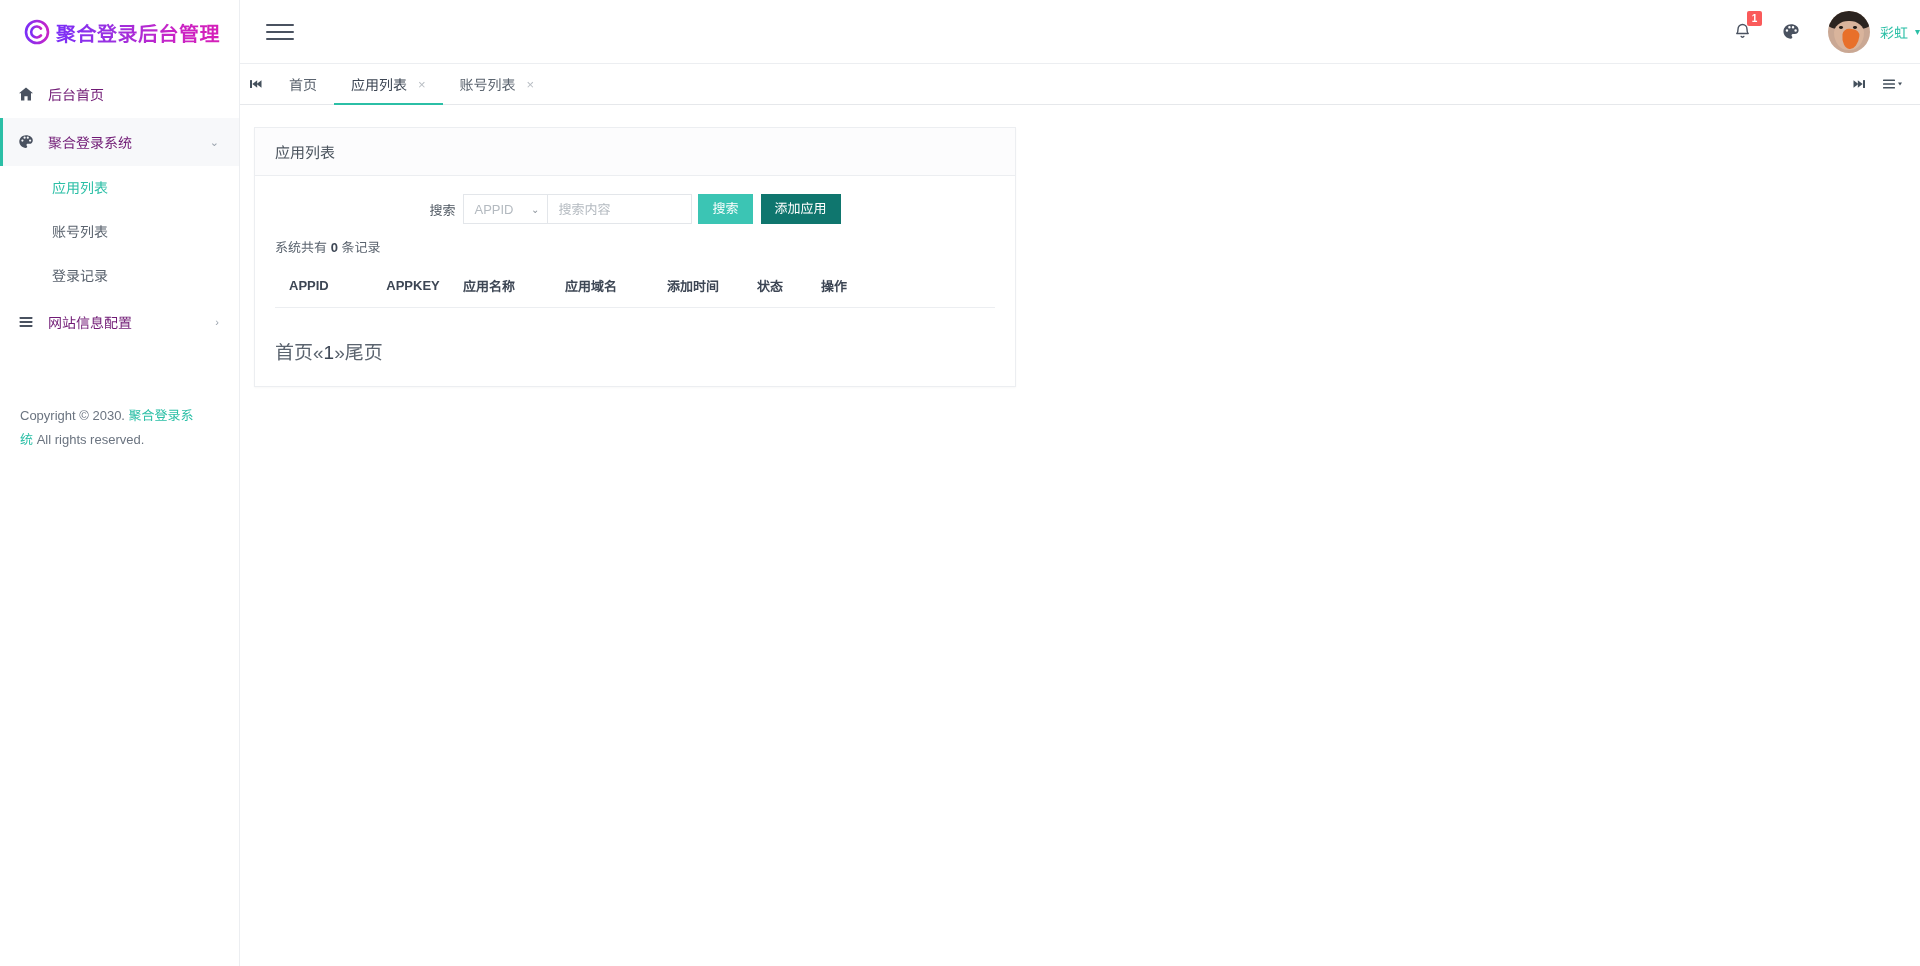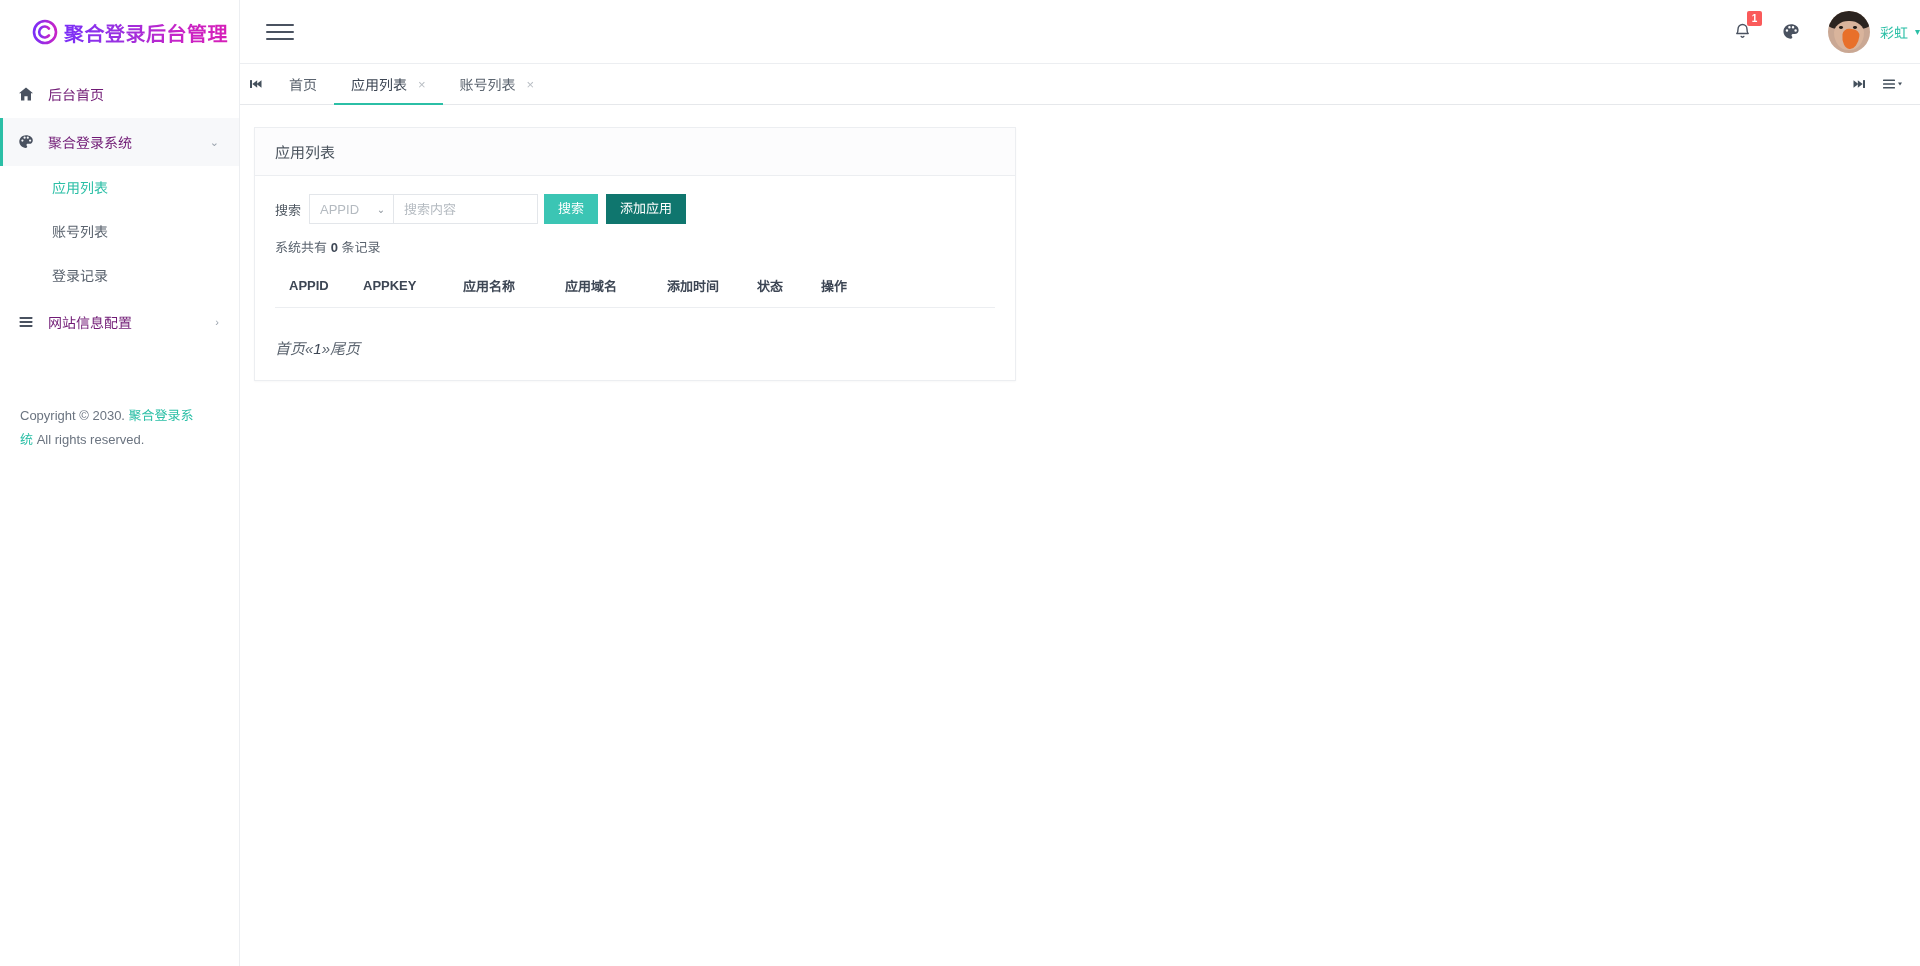--- a/index.html
+++ b/index.html
@@ -20,21 +20,21 @@
   .sidebar {
     position: absolute; left: 0; top: 0;
     width: 240px; height: 966px;
     background: #ffffff;
     border-right: 1px solid #eceef1;
     z-index: 5;
   }
   .logo-wrap {
     height: 64px;
     display: flex; align-items: center;
-    padding-left: 32px;
+    padding-left: 24px;
   }
   .logo-mark {
     width: 26px; height: 26px; border-radius: 50%;
     margin-right: 6px; flex: none;
     display: flex; align-items: center; justify-content: center;
     position: relative;
   }
   .logo-mark svg { display:block; }
   .logo-text {
     font-size: 20px; font-weight: 700; letter-spacing: .5px;
@@ -194,21 +194,21 @@
     height: 48px;
     display: flex; align-items: center;
     padding: 0 20px;
     border-bottom: 1px solid #eceef1;
     background: #fcfcfd;
   }
   .card-title { font-size: 15px; color: #4c555f; }
   .card-body { padding: 18px 20px 22px 20px; }
 
   
-  .search-row { display: flex; align-items: center; height: 30px; }
+  .search-row { display: flex; align-items: center; height: 30px; justify-content: center; }
   .search-label { font-size: 13px; color: #4c555f; margin-right: 8px; }
   .select-wrap { position: relative; }
   .sel {
     width: 84px; height: 30px;
     border: 1px solid #e3e6ea; border-right: none;
     background: #fff;
     font-size: 13px; color: #b4bac0;
     padding: 0 22px 0 10px;
     appearance: none; -webkit-appearance: none;
     font-family: inherit;
@@ -246,29 +246,29 @@
   
   .tbl { width: 100%; border-collapse: collapse; margin-top: 11px; }
   .tbl th {
     text-align: left;
     font-size: 13px; font-weight: 700; color: #3d4654;
     padding: 9px 0 12px 0;
     border-bottom: 1px solid #eceef1;
     white-space: nowrap;
   }
   .tbl th:nth-child(1) { padding-left: 14px; width: 88px; }
-  .tbl th:nth-child(2) { width: 100px; }
+  .tbl th:nth-child(2) { width: 100px; text-align: center; }
   .tbl th:nth-child(3) { width: 102px; }
   .tbl th:nth-child(4) { width: 102px; }
   .tbl th:nth-child(5) { width: 90px; }
   .tbl th:nth-child(6) { width: 64px; }
 
   .pager {
     margin-top: 29px;
-    font-size: 15px; color: #5b646f; font-style: italic;
+    font-size: 19px; color: #5b646f;
   }
   .pager a { color: #5b646f; text-decoration: none; cursor: pointer; }
   .pager .pg-num { color: #3d4654; }
 </style>
 </head>
 <body>
 
 <div class="app">
 
   <aside class="sidebar">

